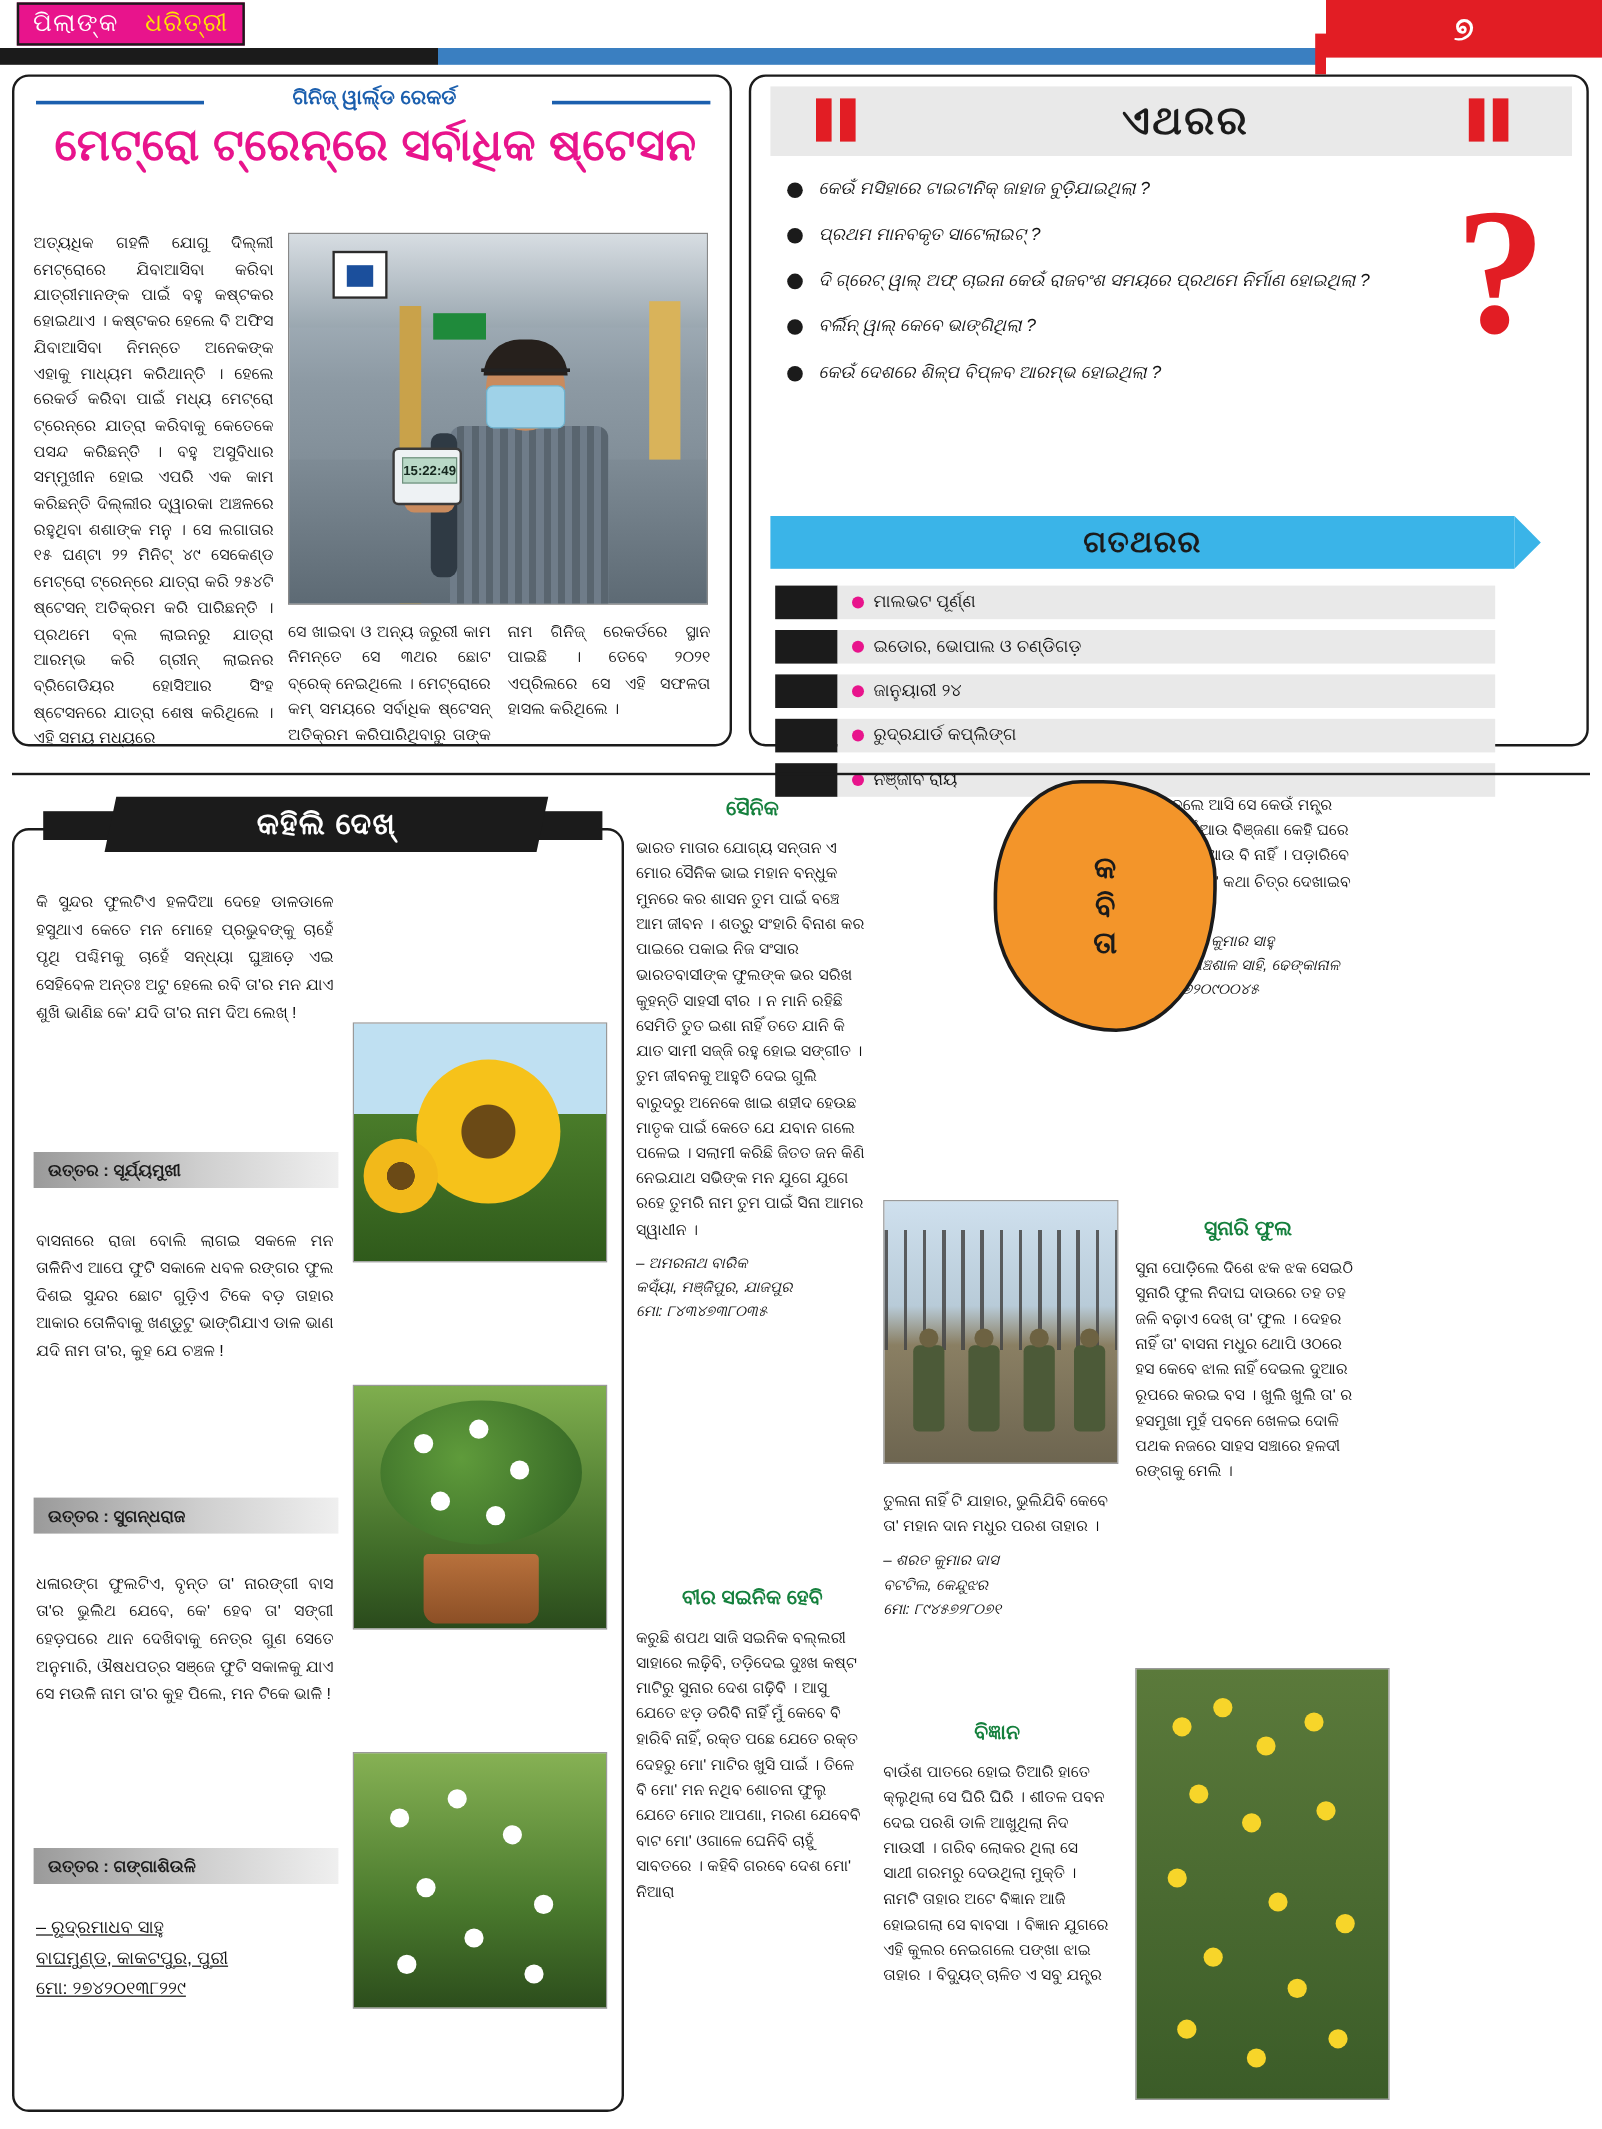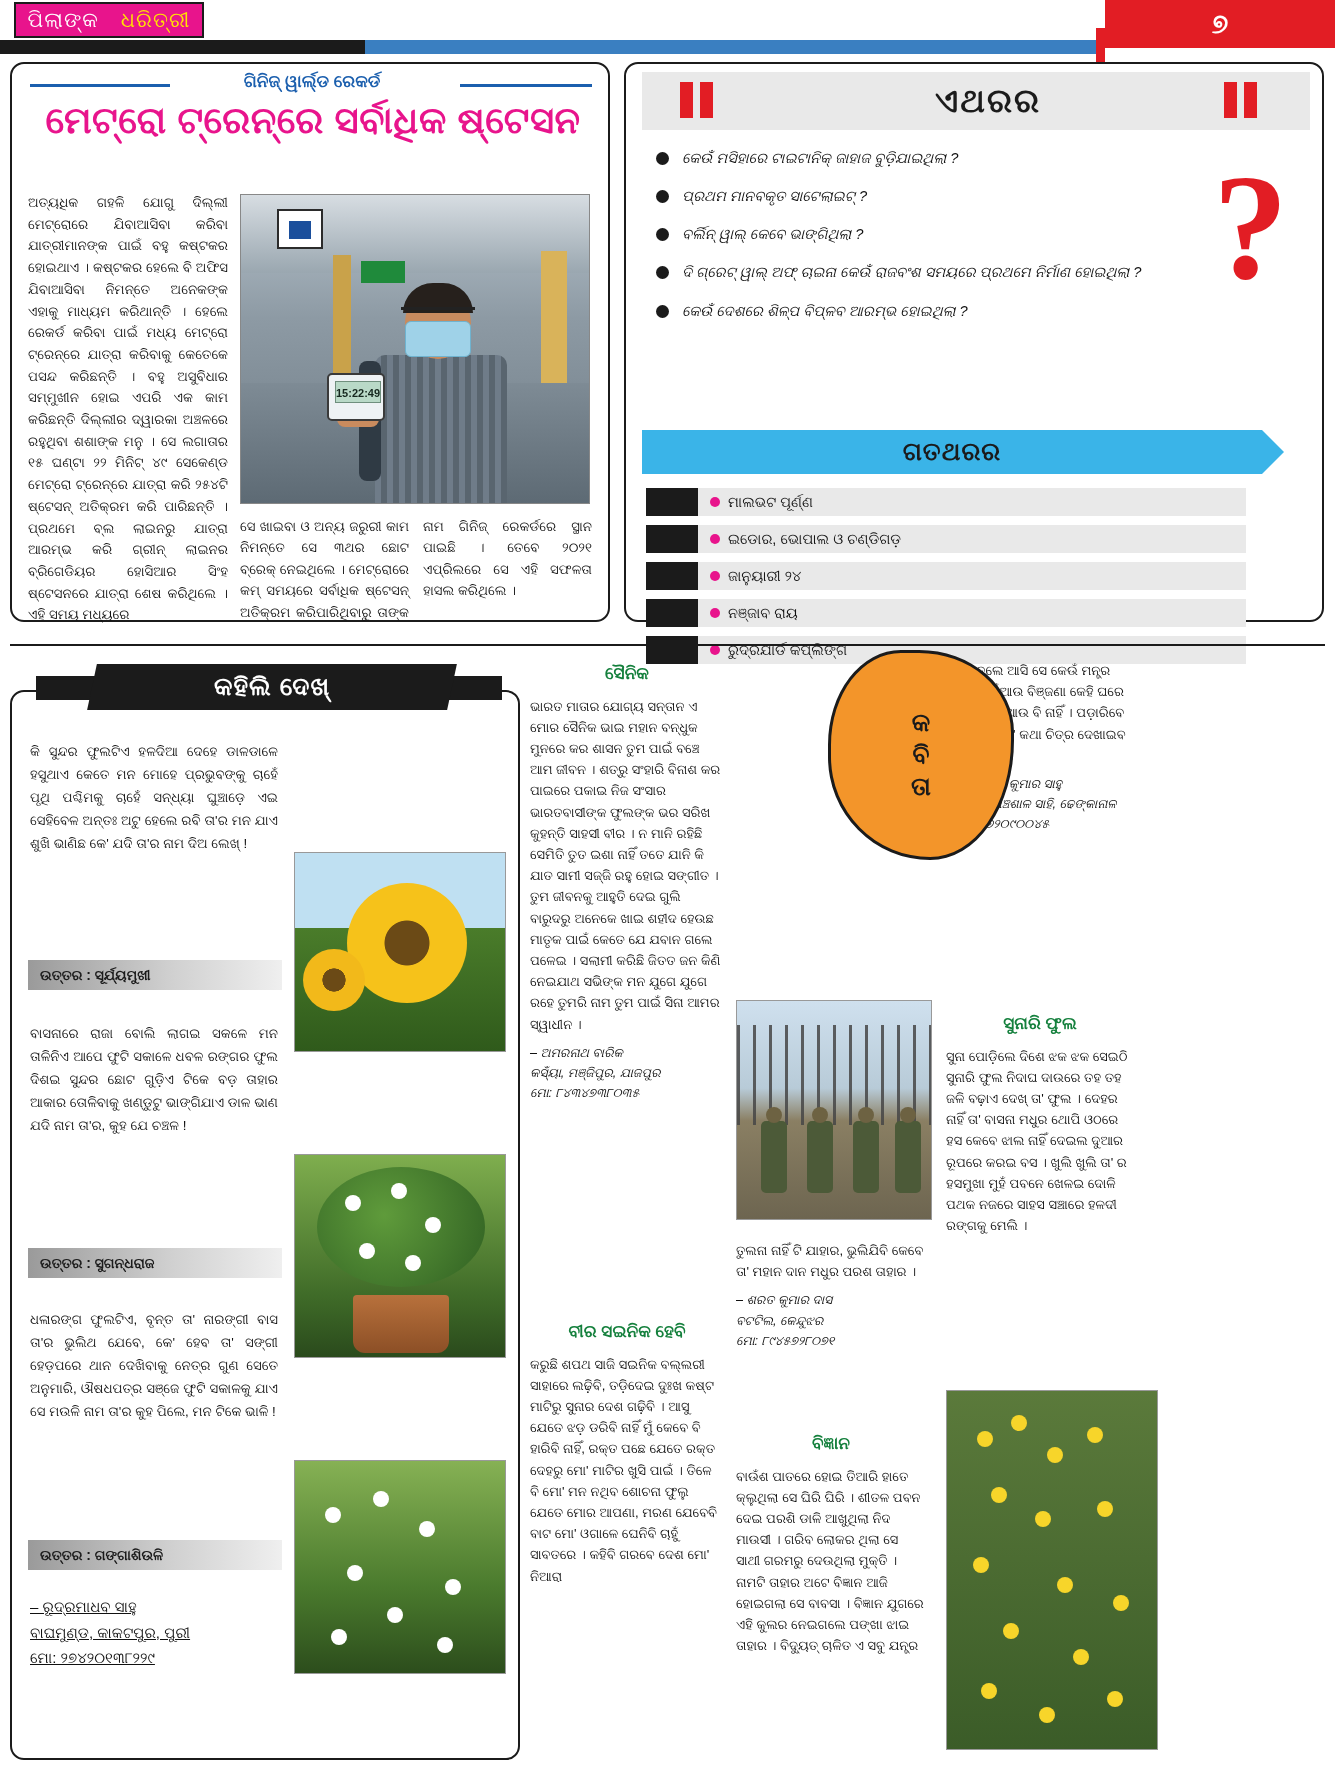--- a/index.html
+++ b/index.html
@@ -304,25 +304,25 @@
       <div class="quiz-item">
         <span class="quiz-bullet"></span>
         <span>କେଉଁ ମସିହାରେ ଟାଇଟାନିକ୍ ଜାହାଜ ବୁଡ଼ିଯାଇଥିଲା ?</span>
       </div>
       <div class="quiz-item">
         <span class="quiz-bullet"></span>
         <span>ପ୍ରଥମ ମାନବକୃତ ସାଟେଲାଇଟ୍ ?</span>
       </div>
       <div class="quiz-item">
         <span class="quiz-bullet"></span>
-        <span>ବର୍ଲିନ୍ ୱାଲ୍ କେବେ ଭାଙ୍ଗିଥିଲା ?</span>
+        <span>ଦି ଗ୍ରେଟ୍ ୱାଲ୍ ଅଫ୍ ଚାଇନା କେଉଁ ରାଜବଂଶ ସମୟରେ ପ୍ରଥମେ ନିର୍ମାଣ ହୋଇଥିଲା ?</span>
       </div>
       <div class="quiz-item">
         <span class="quiz-bullet"></span>
-        <span>ଦି ଗ୍ରେଟ୍ ୱାଲ୍ ଅଫ୍ ଚାଇନା କେଉଁ ରାଜବଂଶ ସମୟରେ ପ୍ରଥମେ ନିର୍ମାଣ ହୋଇଥିଲା ?</span>
+        <span>ବର୍ଲିନ୍ ୱାଲ୍ କେବେ ଭାଙ୍ଗିଥିଲା ?</span>
       </div>
       <div class="quiz-item">
         <span class="quiz-bullet"></span>
         <span>କେଉଁ ଦେଶରେ ଶିଳ୍ପ ବିପ୍ଳବ ଆରମ୍ଭ ହୋଇଥିଲା ?</span>
       </div>
     </div>
 
     <div class="prev-band">ଗତଥରର</div>
 
     <div class="ans-list">
@@ -344,28 +344,28 @@
         <div class="ans-tab"></div>
         <div class="ans-txt">
           <span class="ans-dot"></span>
           <span>ଜାନୁୟାରୀ ୨୪</span>
         </div>
       </div>
       <div class="ans-row">
         <div class="ans-tab"></div>
         <div class="ans-txt">
           <span class="ans-dot"></span>
-          <span>ନଞ୍ଜାବ ରାୟ</span>
+          <span>ରୁଦ୍ରଯାର୍ଡ କପ୍ଲିଙ୍ଗ</span>
         </div>
       </div>
       <div class="ans-row">
         <div class="ans-tab"></div>
         <div class="ans-txt">
           <span class="ans-dot"></span>
-          <span>ରୁଦ୍ରଯାର୍ଡ କପ୍ଲିଙ୍ଗ</span>
+          <span>ନଞ୍ଜାବ ରାୟ</span>
         </div>
       </div>
     </div>
 
   </div>
 
   <div class="hr-sep"></div>
 
   <div class="panel flower">
     <div class="fl-banner-l"></div>

